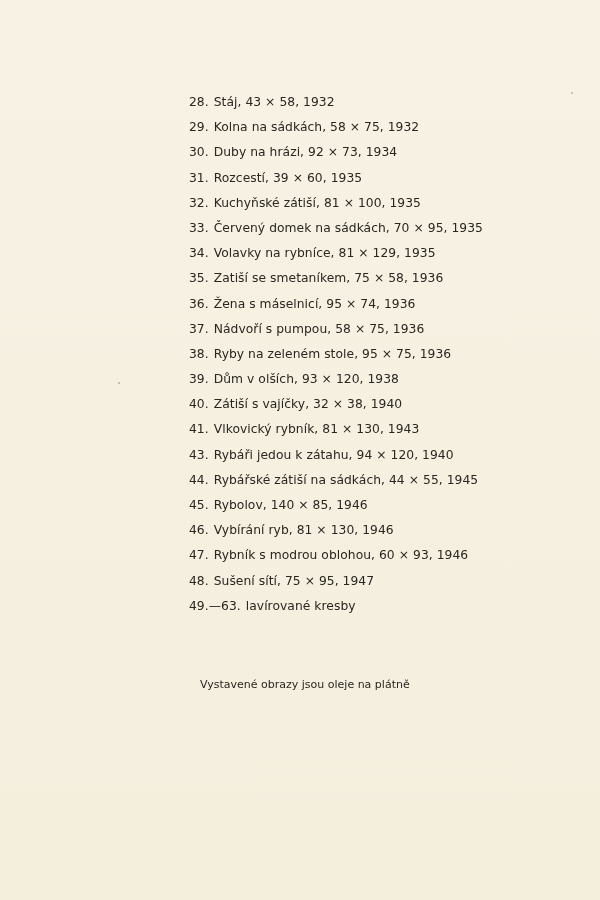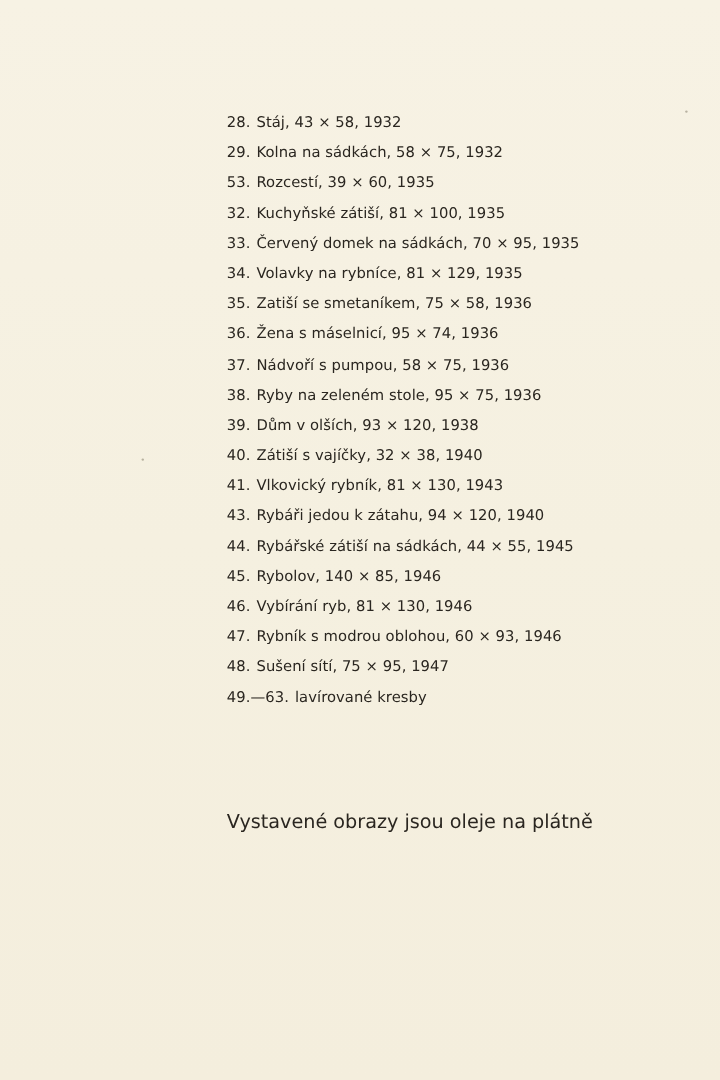--- a/index.html
+++ b/index.html
@@ -36,41 +36,42 @@
       letter-spacing: 0.05px;
       white-space: nowrap;
     }
     .catalog .num {
       display: inline-block;
       margin-right: 5px;
       text-align: center;
     }
     .note {
       position: absolute;
-      left: 189px;
+      left: 200px;
       top: 677px;
-      font-size: 16px;
+      font-size: 11px;
       line-height: 16px;
       white-space: nowrap;
     }
     .speck {
       position: absolute;
       width: 2px; height: 2px;
       border-radius: 1px;
       background: rgba(70,60,40,0.35);
     }
   </style>
 </head>
 <body>
 
 <div class="page">
   <ul class="catalog">
     <li><span class="num">28.</span><span>Stáj, 43 × 58, 1932</span></li>
     <li><span class="num">29.</span><span>Kolna na sádkách, 58 × 75, 1932</span></li>
-    <li><span class="num">53.</span><span>Rozcestí, 39 × 60, 1935</span></li>
+    <li><span class="num">30.</span><span>Duby na hrázi, 92 × 73, 1934</span></li>
+    <li><span class="num">31.</span><span>Rozcestí, 39 × 60, 1935</span></li>
     <li><span class="num">32.</span><span>Kuchyňské zátiší, 81 × 100, 1935</span></li>
     <li><span class="num">33.</span><span>Červený domek na sádkách, 70 × 95, 1935</span></li>
     <li><span class="num">34.</span><span>Volavky na rybníce, 81 × 129, 1935</span></li>
     <li><span class="num">35.</span><span>Zatiší se smetaníkem, 75 × 58, 1936</span></li>
     <li><span class="num">36.</span><span>Žena s máselnicí, 95 × 74, 1936</span></li>
     <li><span class="num">37.</span><span>Nádvoří s pumpou, 58 × 75, 1936</span></li>
     <li><span class="num">38.</span><span>Ryby na zeleném stole, 95 × 75, 1936</span></li>
     <li><span class="num">39.</span><span>Dům v olších, 93 × 120, 1938</span></li>
     <li><span class="num">40.</span><span>Zátiší s vajíčky, 32 × 38, 1940</span></li>
     <li><span class="num">41.</span><span>Vlkovický rybník, 81 × 130, 1943</span></li>

